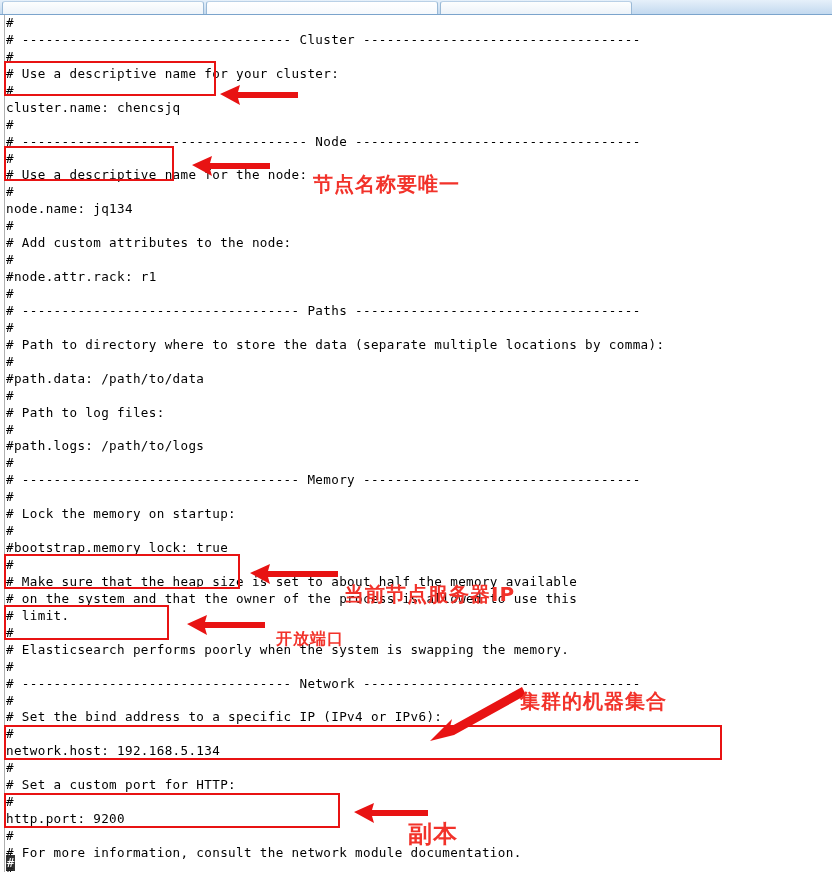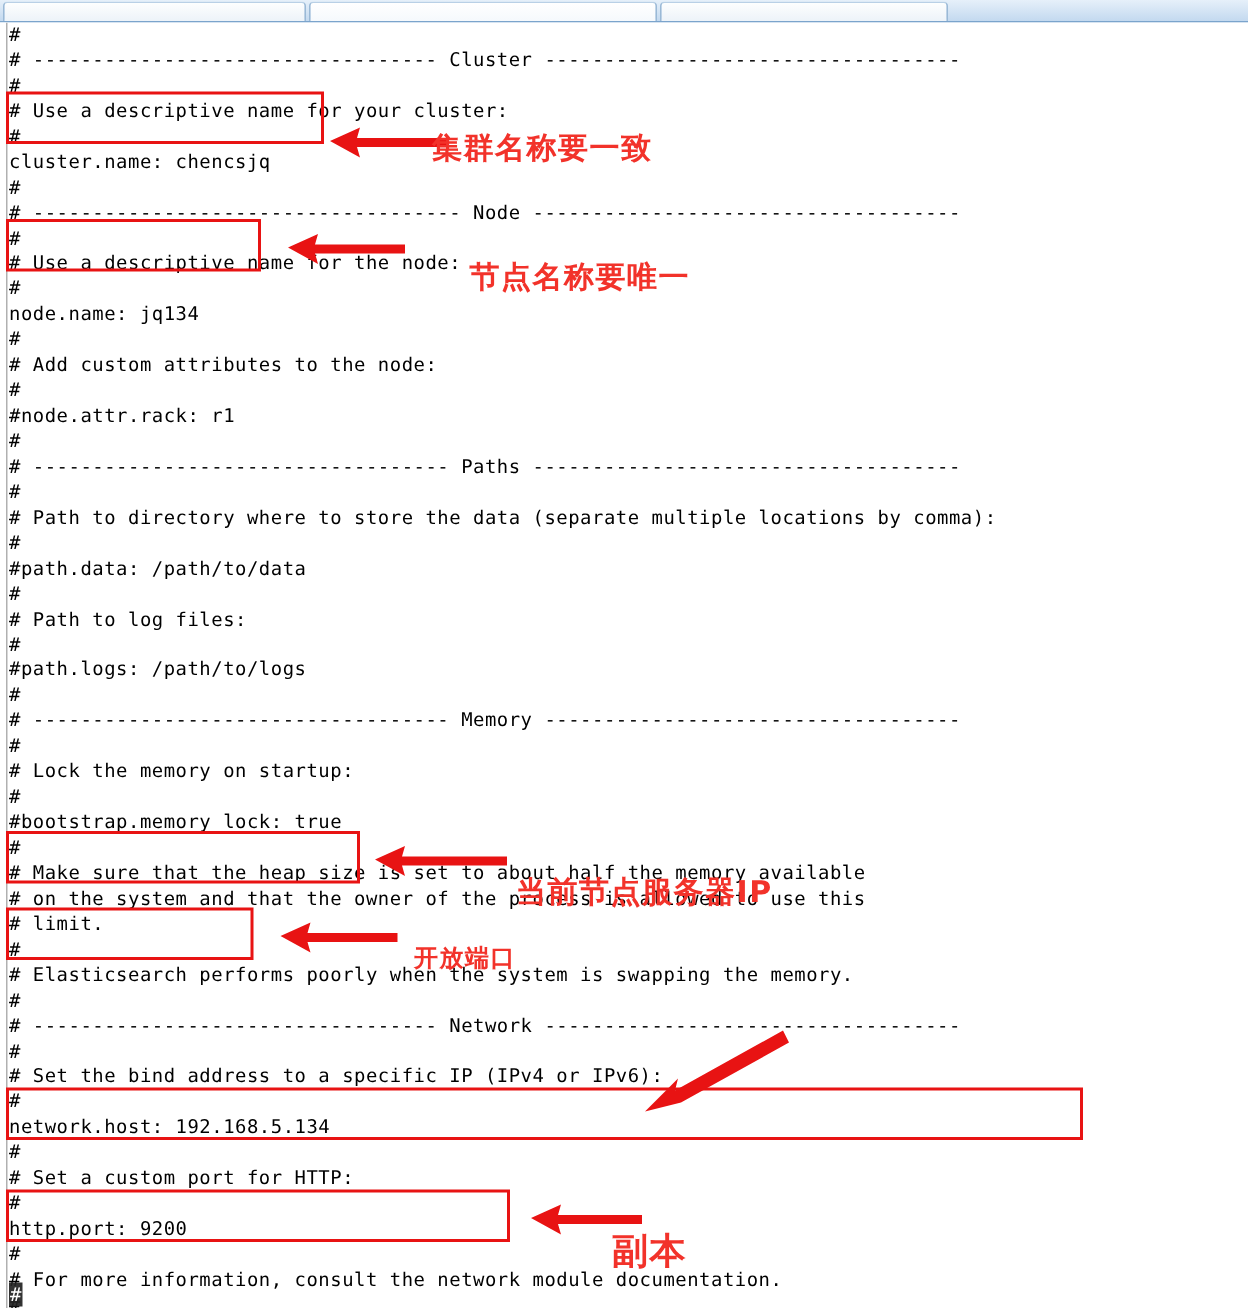--- a/index.html
+++ b/index.html
@@ -146,23 +146,23 @@
   <svg class="arrow" style="left:185px; top:598px;" width="82" height="24" viewBox="0 0 82 24">
     <path d="M2,11 L22,2 L20,9 L80,9 L80,15 L20,15 L22,22 Z" fill="#e81313"></path>
   </svg>
   <svg class="arrow" style="left:426px; top:668px;" width="106" height="62" viewBox="0 0 106 62">
     <path d="M4,58 L26,36 L24,44 L96,4 L100,12 L28,52 L20,54 Z" fill="#e81313"></path>
   </svg>
   <svg class="arrow" style="left:352px; top:786px;" width="78" height="24" viewBox="0 0 78 24">
     <path d="M2,11 L22,2 L20,9 L76,9 L76,15 L20,15 L22,22 Z" fill="#e81313"></path>
   </svg>
 
-  <div class="cn-note" style="left:288px; top:70px;  font-size:20px;">集群名称要一致</div>
   <div class="cn-note" style="left:297px; top:156px; font-size:20px;margin-left:16px;">节点名称要唯一</div>
   <div class="cn-note" style="left:344px; top:566px; font-size:20px;">当前节点服务器IP</div>
   <div class="cn-note" style="left:276px; top:614px; font-size:16px;">开放端口</div>
+  <div class="cn-note" style="left:520px; top:673px; font-size:20px;">集群的机器集合</div>
   <div class="cn-note" style="left:408px; top:803px; font-size:24px;">副本</div>
 
   <div class="cursor-block" style="left:6px; top:840px; width:9px; height:16px;">
     <span>#</span>
   </div>
 
 </div>
 
 </body></html>

